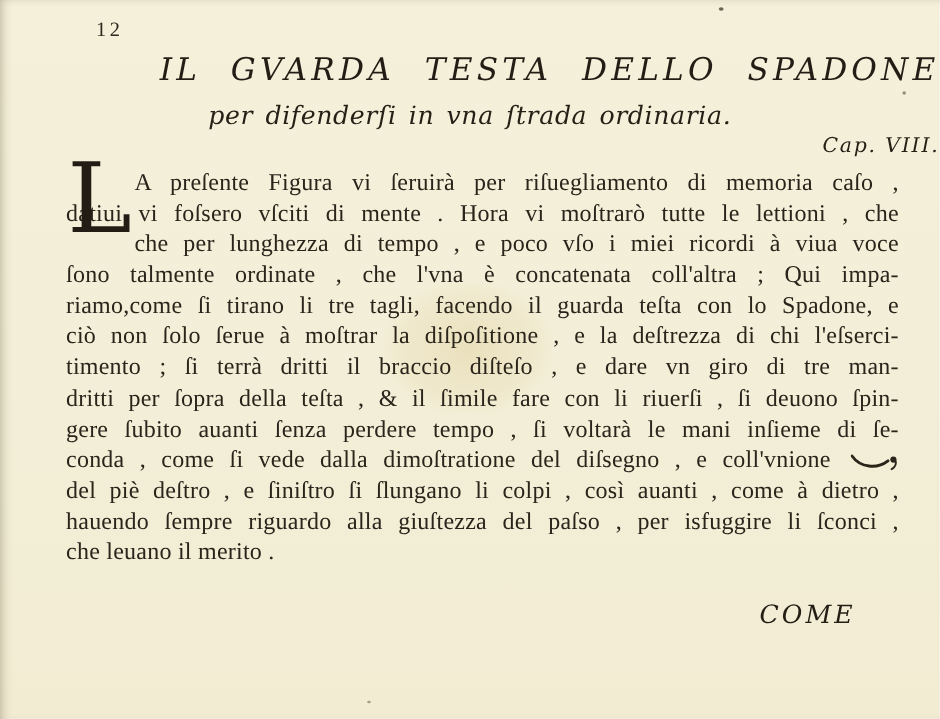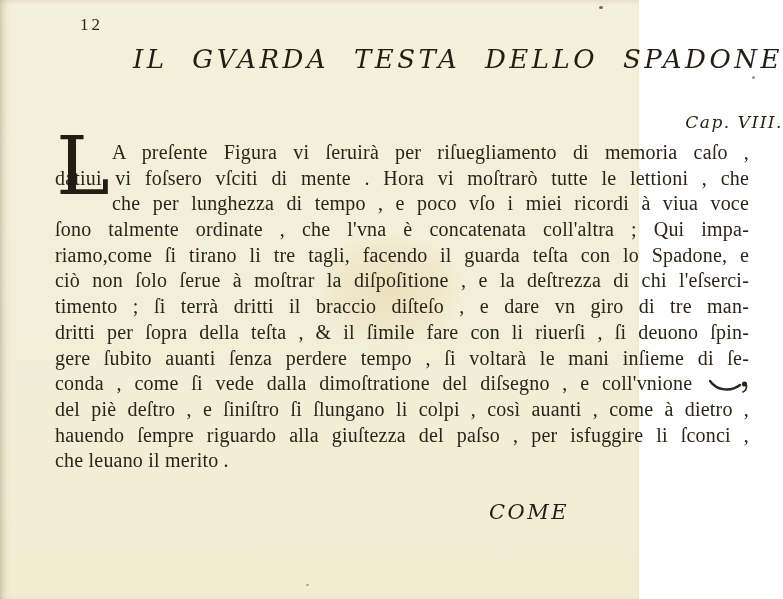--- a/index.html
+++ b/index.html
@@ -5,21 +5,21 @@
   html, body {
     margin: 0;
     padding: 0;
     width: 783px;
     height: 599px;
     overflow: hidden;
   }
   .page {
     position: absolute;
     inset: 0;
-    width: 639px;
+    width: 783px;
     height: 599px;
     background: linear-gradient(180deg, #f5f0da 0%, #f3eed7 55%, #f1ecd2 100%);
     box-shadow: inset 7px 0 9px -6px rgba(120,108,82,0.45),
                 inset 0 4px 8px -6px rgba(120,108,82,0.25);
     font-family: "Liberation Serif", "DejaVu Serif", serif;
     color: #2a241b;
   }
   .page-number {
     position: absolute;
     left: 80px;
@@ -131,20 +131,21 @@
 <div class="page">
 
   <div class="stain"></div>
   <div class="speck s1"></div>
   <div class="speck s2"></div>
   <div class="speck s3"></div>
 
   <div class="page-number">12</div>
 
   <div class="title">IL GVARDA TESTA DELLO SPADONE</div>
+  <div class="subtitle">per difenderſi in vna ſtrada ordinaria.</div>
   <div class="chapter">Cap. VIII.</div>
 
   <div class="paragraph">
     <div class="drop-cap">L</div>
     <div class="line indent">A preſente Figura vi ſeruirà per riſuegliamento di memoria caſo ,</div>
     <div class="line">datiui vi foſsero vſciti di mente . Hora vi moſtrarò tutte le lettioni , che</div>
     <div class="line indent">che per lunghezza di tempo , e poco vſo i miei ricordi à viua voce</div>
     <div class="line">ſono talmente ordinate , che l'vna è concatenata coll'altra ; Qui impa-</div>
     <div class="line">riamo,come ſi tirano li tre tagli, facendo il guarda teſta con lo Spadone, e</div>
     <div class="line">ciò non ſolo ſerue à moſtrar la diſpoſitione , e la deſtrezza di chi l'eſserci-</div>

